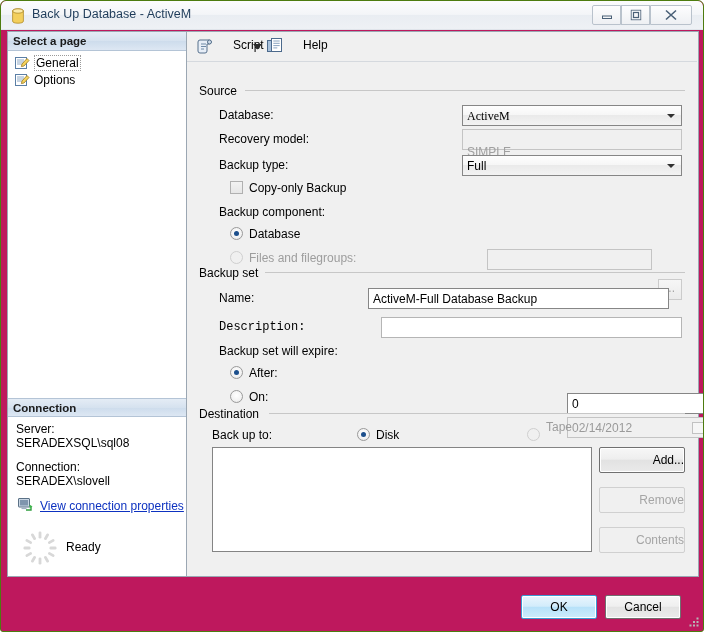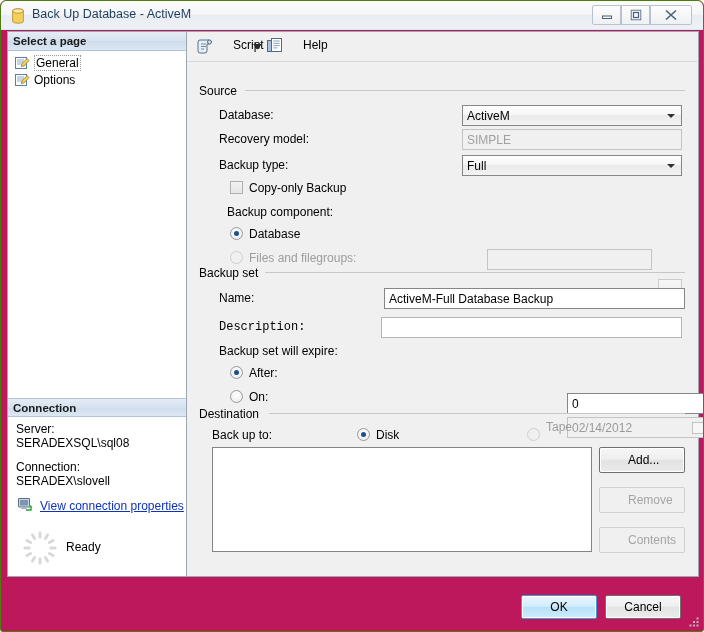--- a/index.html
+++ b/index.html
@@ -180,21 +180,21 @@
     border-top: 4px solid #303030;
   }
   
   .txt-disabled {
     position: absolute;
     height: 21px;
     background: #f0f0f0;
     border: 1px solid #c4c4c4;
     font-size: 12px;
     color: #a0a0a0;
-    padding: 3px 0 0 4px;
+    padding: 15px 0 0 4px;
   }
   
   .txt {
     position: absolute;
     height: 21px;
     background: #ffffff;
     border: 1px solid #868686;
     font-size: 12px;
     color: #000;
     padding: 3px 0 0 4px;
@@ -280,24 +280,23 @@
     width: 380px; height: 105px;
     background: #ffffff;
     border: 1px solid #848484;
   }
 
   
   .sidebtn {
     position: absolute; left: 412px;
     width: 86px; height: 26px;
     font-size: 12px;
-    text-align: left;
+    text-align: right;
     line-height: 24px;
     cursor: default;
-    padding-left: 28px;
   }
   .sidebtn.enabled {
     background: linear-gradient(to bottom, #f7f7f7 0%, #eeeeee 47%, #e2e2e2 50%, #eaeaea 100%);
     border: 1px solid #707070;
     border-radius: 2px;
     box-shadow: inset 0 0 0 1px #ffffff;
     color: #000;
   }
   .sidebtn.disabled {
     background: #f0f0f0;
@@ -454,56 +453,56 @@
           <path d="M6.3 3 h6.4 M6.3 5.3 h6.4 M6.3 7.6 h6.4 M6.3 9.9 h4" stroke="#8aa3bf" stroke-width="1"></path>
         </svg>
         <span>Help</span>
       </div>
     </div>
 
     <div class="group-label" style="left:12px; top:52px;">Source</div>
     <div class="group-line" style="left:58px; top:58px; width:440px;"></div>
 
     <div class="form-label" style="left:32px; top:76px;">Database:</div>
-    <div class="combo" style="left:275px; top:73px; width:220px;">
+    <div class="combo" style="left:275px; top:73px; width:220px;font-family:Liberation Serif, serif;">
       <span>ActiveM</span>
       <span class="arrow"></span>
     </div>
 
     <div class="form-label" style="left:32px; top:100px;">Recovery model:</div>
     <div class="txt-disabled" style="left:275px; top:97px; width:220px;">
       <span>SIMPLE</span>
     </div>
 
     <div class="form-label" style="left:32px; top:126px;">Backup type:</div>
     <div class="combo" style="left:275px; top:123px; width:220px;">
       <span>Full</span>
       <span class="arrow"></span>
     </div>
 
     <div class="cbox" style="left:43px; top:149px;"></div>
     <div class="form-label" style="left:62px; top:149px;">Copy-only Backup</div>
 
-    <div class="form-label" style="left:32px; top:173px;margin-left:8px;">Backup component:</div>
+    <div class="form-label" style="left:32px; top:173px;">Backup component:</div>
 
     <div class="radio checked" style="left:43px; top:195px;"></div>
     <div class="form-label" style="left:62px; top:195px;">Database</div>
 
     <div class="radio disabled" style="left:43px; top:219px;"></div>
     <div class="form-label disabled" style="left:62px; top:219px;">Files and filegroups:</div>
     <div class="txt-disabled" style="left:300px; top:217px; width:165px;">
       <span></span>
     </div>
     <div id="btn-ellipsis">...</div>
 
     <div class="group-label" style="left:12px; top:234px;">Backup set</div>
     <div class="group-line" style="left:78px; top:240px; width:420px;"></div>
 
     <div class="form-label" style="left:32px; top:259px;">Name:</div>
-    <div class="txt" style="left:197px; top:256px; width:301px;">
+    <div class="txt" style="left:181px; top:256px; width:301px;">
       <span>ActiveM-Full Database Backup</span>
     </div>
 
     <div class="form-label" style="left:32px; top:288px;font-family:Liberation Mono, monospace;">Description:</div>
     <div class="txt empty-bordered" style="left:194px; top:285px; width:301px;">
       <span></span>
     </div>
 
     <div class="form-label" style="left:32px; top:312px;">Backup set will expire:</div>
 

